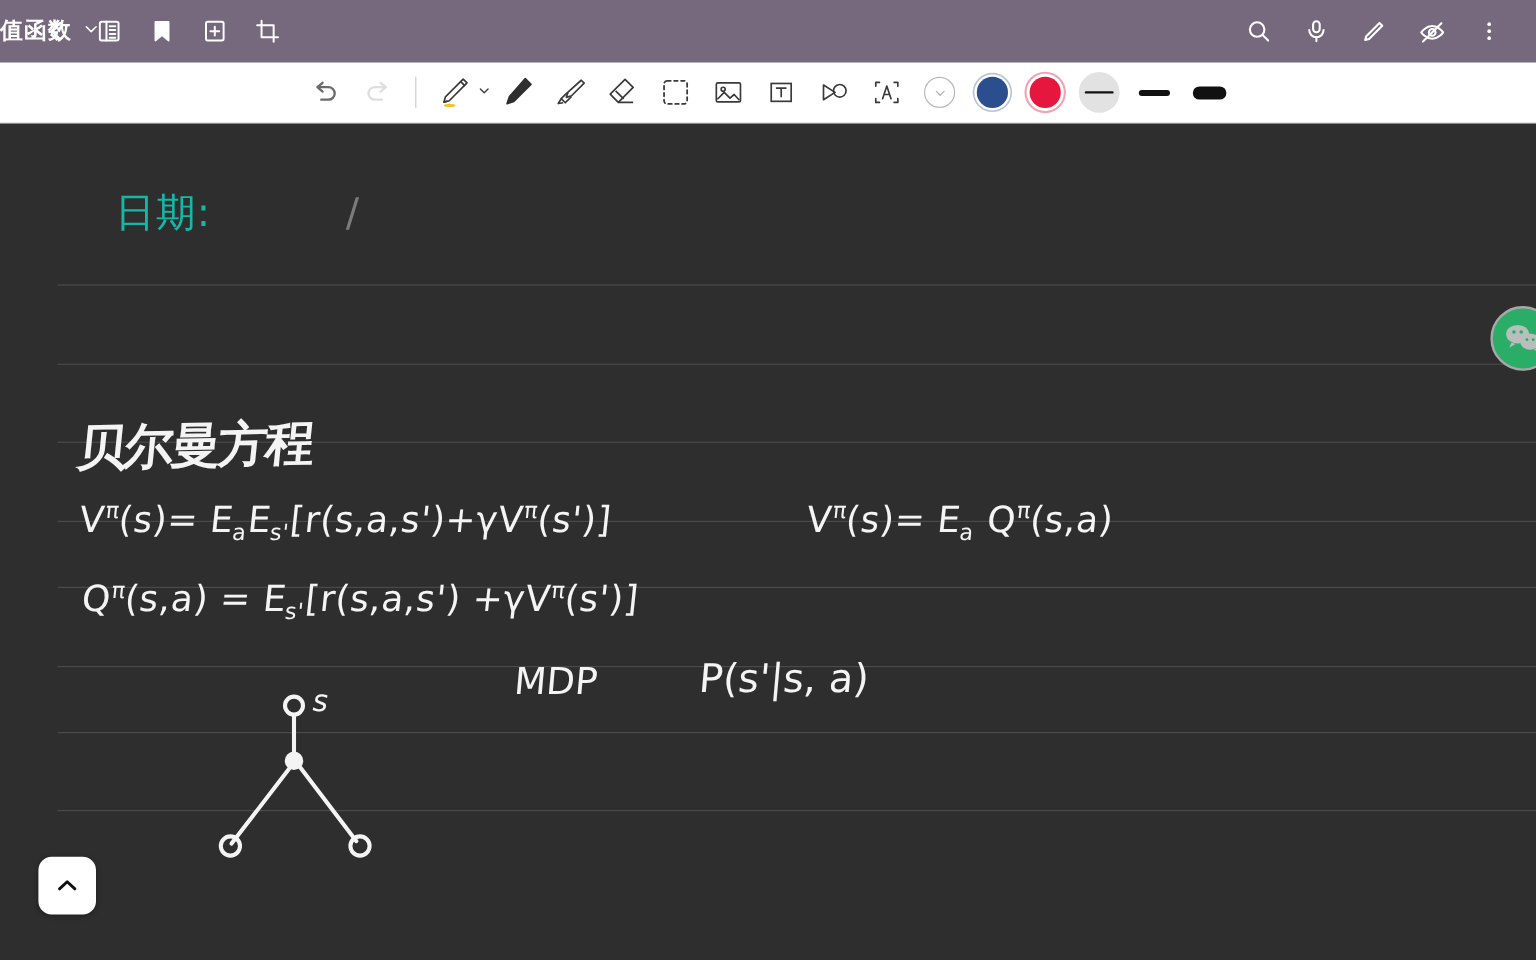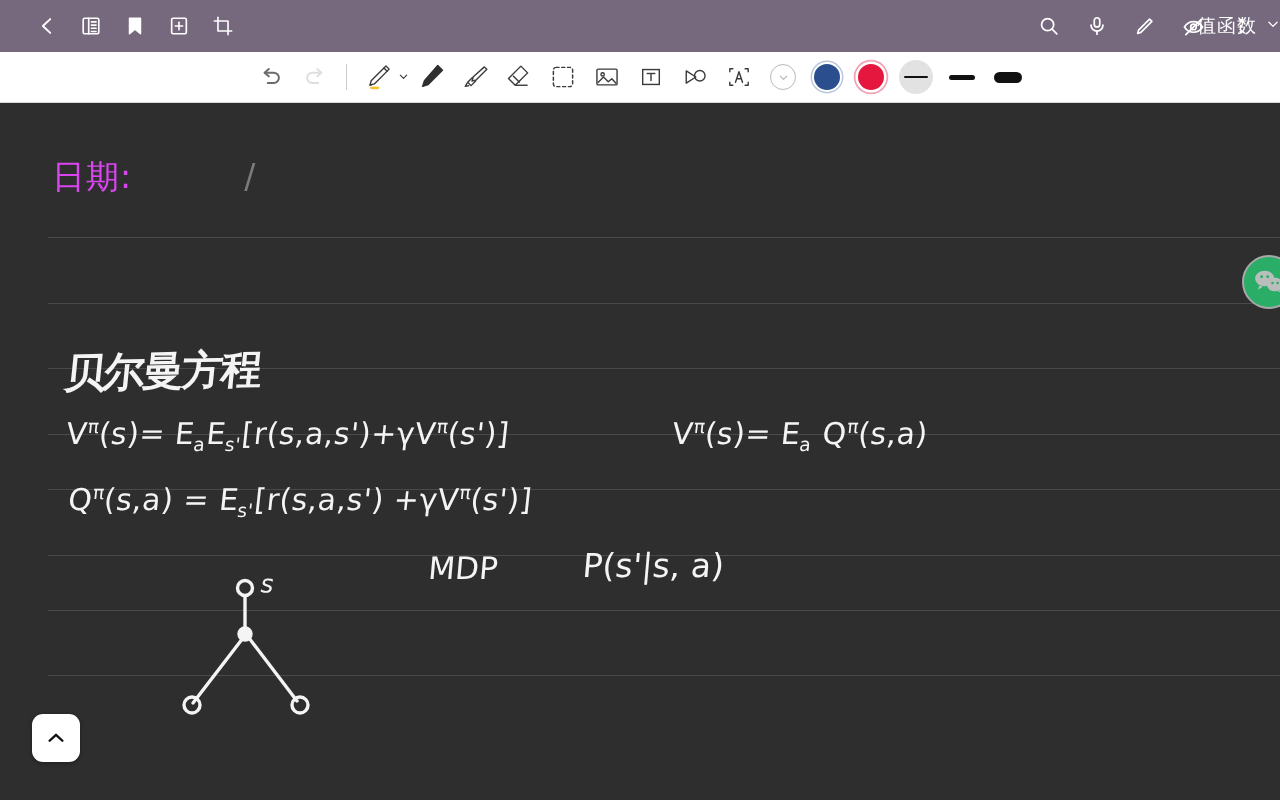--- a/index.html
+++ b/index.html
@@ -21,22 +21,22 @@
   .hdr-left { display: flex; align-items: center; padding-left: 30px; gap: 10px; }
   .hdr-right { display: flex; align-items: center; padding-right: 22px; gap: 14px; margin-left: auto; }
   .hicon {
     width: 34px; height: 34px;
     display: flex; align-items: center; justify-content: center;
     color: #ffffff;
   }
   .hicon svg { display: block; }
   .hdr-title {
     position: absolute; left: 0; right: 0; top: 0; height: 52px;
-    display: flex; align-items: center; justify-content: flex-end;
-    gap: 10px; pointer-events: none;
+    display: flex; align-items: center; justify-content: flex-start;
+    gap: 10px; pointer-events: none; font-weight: bold;
   }
   .hdr-title-inner { display: flex; align-items: center; gap: 9px; pointer-events: auto; }
   .hdr-title-text {
     color: #ffffff; font-size: 19px; letter-spacing: 1px;
     font-family: "DejaVu Sans", "Liberation Sans", sans-serif;
   }
 
   
   .toolbar {
     position: absolute; top: 52px; left: 0;
@@ -86,22 +86,23 @@
   .rules { position: absolute; inset: 0; }
   .rule {
     position: absolute; left: 48px; right: 0; height: 1px;
     background: #4a4a4a;
   }
   .date-row {
     position: absolute; left: 52px; top: 52px;
     display: flex; align-items: baseline;
   }
   .date-label {
-    color: #d946ef; font-size: 33px; letter-spacing: 1px;
+    color: #14b8a6; font-size: 33px; letter-spacing: 1px;
     font-family: "DejaVu Sans", "Liberation Sans", sans-serif;
+    margin-left: 44px;
   }
   .date-slash {
     color: #7b7b7b; font-size: 33px; margin-left: 112px;
     font-family: "DejaVu Sans", "Liberation Sans", sans-serif;
   }
 
   
   .hw {
     position: absolute;
     color: #f4f4f4;

